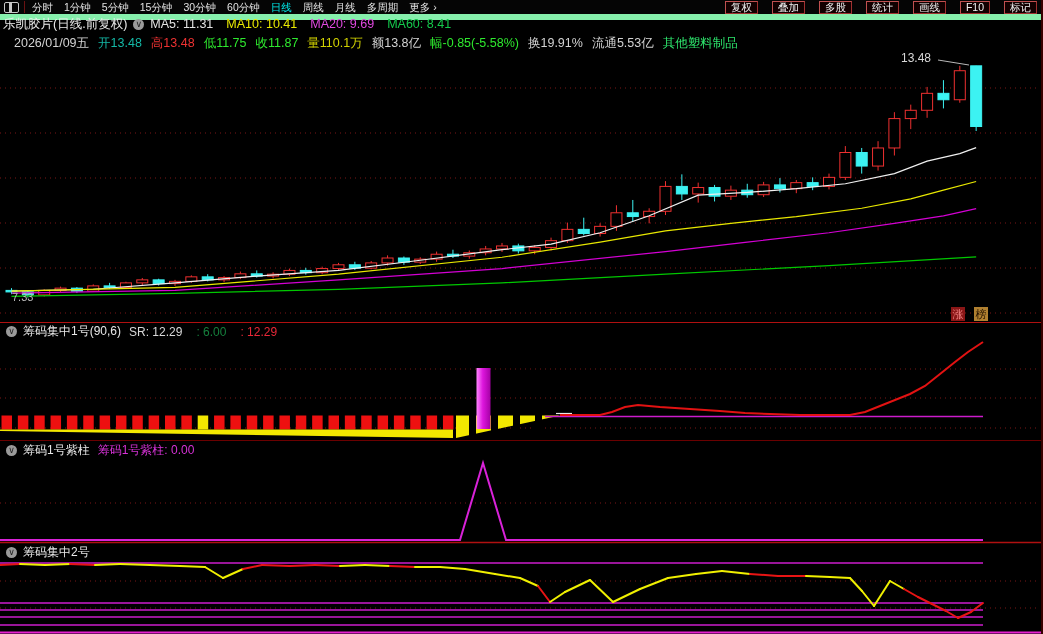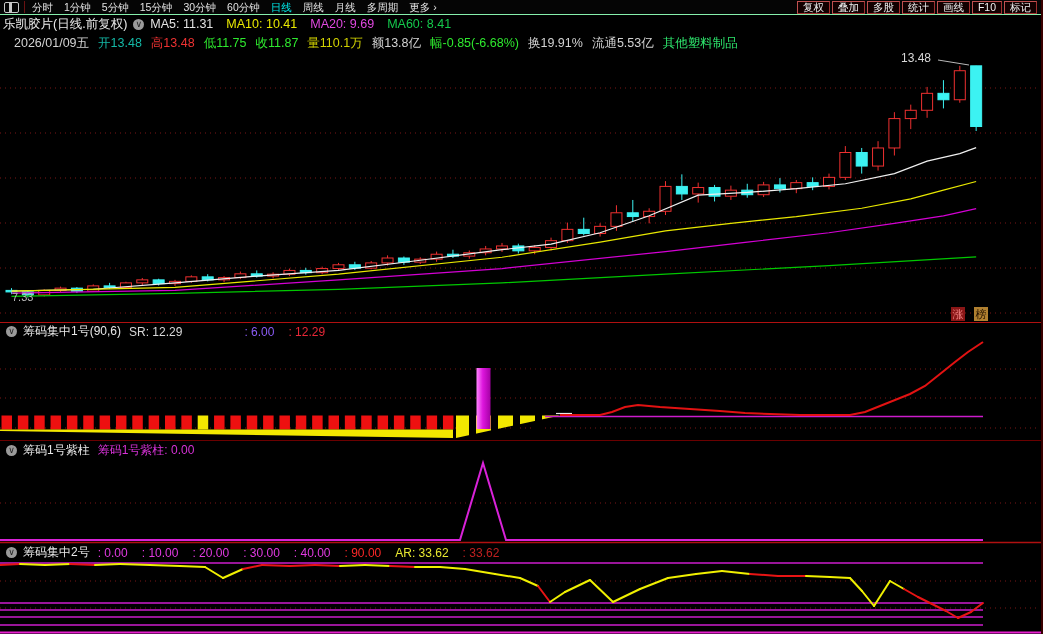--- a/index.html
+++ b/index.html
@@ -1,27 +1,27 @@
 <!DOCTYPE html>
 <html><head>
 <meta charset="utf-8">
 <style>
   html,body{margin:0;padding:0;background:#000;}
   #app{position:relative;width:1043px;height:634px;background:#000;overflow:hidden;
        font-family:"Liberation Sans","DejaVu Sans",sans-serif;border-right:2px solid #3a0000;box-sizing:border-box;}
   #chart-svg{position:absolute;left:0;top:0;z-index:1;}
   .row{position:absolute;left:0;width:100%;z-index:3;display:flex;align-items:center;}
-  #menubar{top:0;height:14px;border-bottom:1px solid #86efac;background:#050505;}
+  #menubar{top:0;height:14px;border-bottom:6px solid #86efac;background:#050505;}
   #win-icon{width:13px;height:9px;border:1px solid #c8c8c8;border-radius:2px;margin:0 5px 0 4px;position:relative;}
   #win-icon:after{content:"";position:absolute;left:4px;top:0;width:3px;height:9px;background:#c8c8c8;}
   .vsep{width:1px;height:12px;background:#6a1212;margin-right:7px;}
   #menu-items{display:flex;gap:11px;}
   .mi{font-size:10.5px;color:#e2e2e2;line-height:13px;white-space:nowrap;cursor:default;}
   .mi.active{color:#00e8e8;}
-  #menu-buttons{position:absolute;right:4px;top:0;height:14px;display:flex;gap:2px;align-items:center;}
+  #menu-buttons{position:absolute;right:4px;top:0;height:14px;display:flex;gap:14px;align-items:center;}
   .mbtn{font-size:10.5px;color:#f0f0f0;line-height:11px;padding:0 5px;border:1px solid #a03030;
         border-top-color:#c05050;border-left-color:#c05050;background:#120000;white-space:nowrap;}
   #stockrow{top:15px;height:18px;}
   #stock-name{font-size:12.5px;color:#ececec;margin-left:3px;white-space:nowrap;}
   .circ-icon{width:11px;height:11px;border-radius:50%;background:#9a9a9a;color:#222;font-size:9px;line-height:10px;
              text-align:center;margin:0 6px;flex:0 0 auto;}
   #ma-values{display:flex;gap:13px;}
   #ma-values span{font-size:12.5px;white-space:nowrap;}
   #quoterow{top:34px;height:18px;padding-left:12px;}
   #quote-row{display:flex;gap:9px;margin-left:2px;}
@@ -331,55 +331,45 @@
 
   <div class="row" id="quoterow">
     <div id="quote-row">
         <span style="color: rgb(210, 210, 210);">2026/01/09五</span>
         <span style="color: #14b8a6;">开13.48</span>
         <span style="color: rgb(238, 50, 50);">高13.48</span>
         <span style="color: rgb(46, 232, 46);">低11.75</span>
         <span style="color: rgb(46, 232, 46);">收11.87</span>
         <span style="color: rgb(210, 210, 0);">量110.1万</span>
         <span style="color: rgb(210, 210, 210); text-align: center;">额13.8亿</span>
-        <span style="color: rgb(46, 232, 46);">幅-0.85(-6.68%)</span>
+        <span style="color: rgb(46, 232, 46);">幅-0.85(-5.58%)</span>
         <span style="color: rgb(210, 210, 210);">换19.91%</span>
         <span style="color: rgb(210, 210, 210);">流通5.53亿</span>
         <span style="color: rgb(46, 232, 110);">其他塑料制品</span>
       </div>
   </div>
 
   <div id="hi-label">13.48</div>
   <div id="lo-label">7.33</div>
   <div class="badge" id="badge-up">涨</div>
   <div class="badge" id="badge-rank">榜</div>
 
   <div class="phead" style="top:323px">
     <span class="circ-icon">∨</span>
     <span class="t">筹码集中1号(90,6)</span>
     <div class="pvals" id="p1-vals">
         <span style="color: rgb(216, 216, 216);">SR: 12.29</span>
-        <span style="color: #8b5cf6; margin-left: 48px;">: 6.00</span>
+        <span style="color: #15803d;">: 6.00</span>
         <span style="color: rgb(232, 40, 56);">: 12.29</span>
       </div>
   </div>
   <div class="phead" style="top:442px">
     <span class="circ-icon">∨</span>
     <span class="t">筹码1号紫柱</span>
     <div class="pvals" id="p2-vals">
         <span style="color: rgb(216, 50, 216);">筹码1号紫柱: 0.00</span>
       </div>
   </div>
   <div class="phead" style="top:544px">
     <span class="circ-icon">∨</span>
     <span class="t">筹码集中2号</span>
-    <div class="pvals" id="p3-vals">
-        <span style="color: rgb(226, 58, 226);">: 0.00</span>
-        <span style="color: rgb(226, 58, 226);">: 10.00</span>
-        <span style="color: rgb(226, 58, 226);">: 20.00</span>
-        <span style="color: rgb(226, 58, 226);">: 30.00</span>
-        <span style="color: rgb(226, 58, 226);">: 40.00</span>
-        <span style="color: rgb(255, 40, 40);">: 90.00</span>
-        <span style="color: rgb(232, 232, 48);">AR: 33.62</span>
-        <span style="color: rgb(192, 32, 32);">: 33.62</span>
-      </div>
   </div>
 </div>
 
 </body></html>

